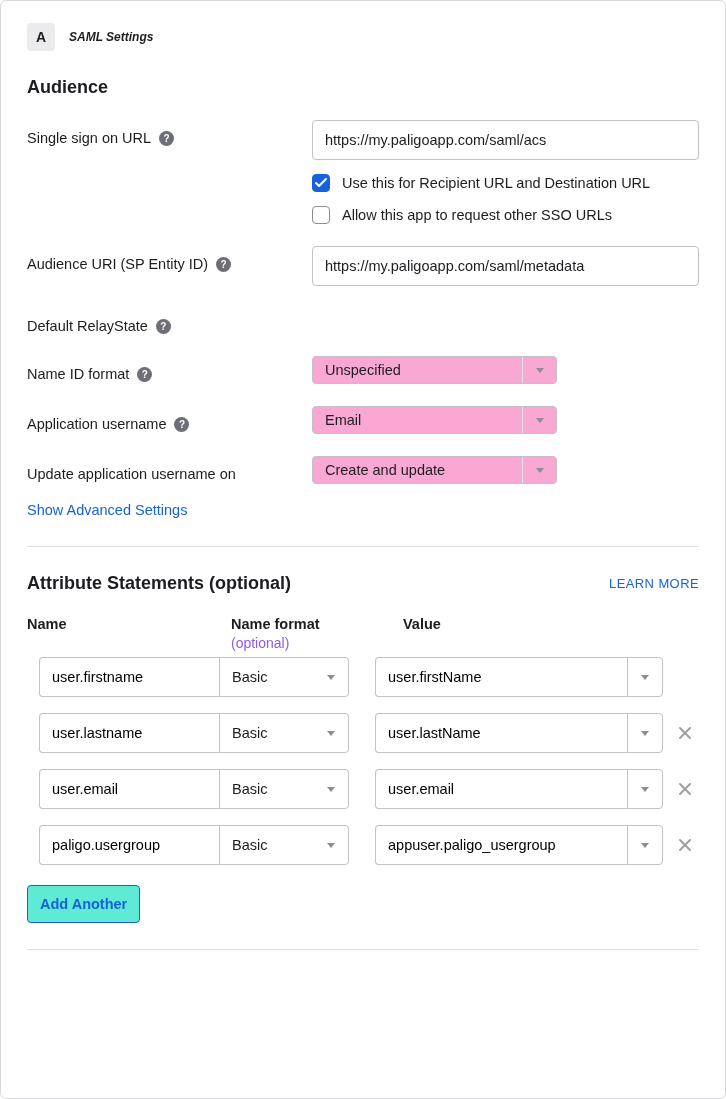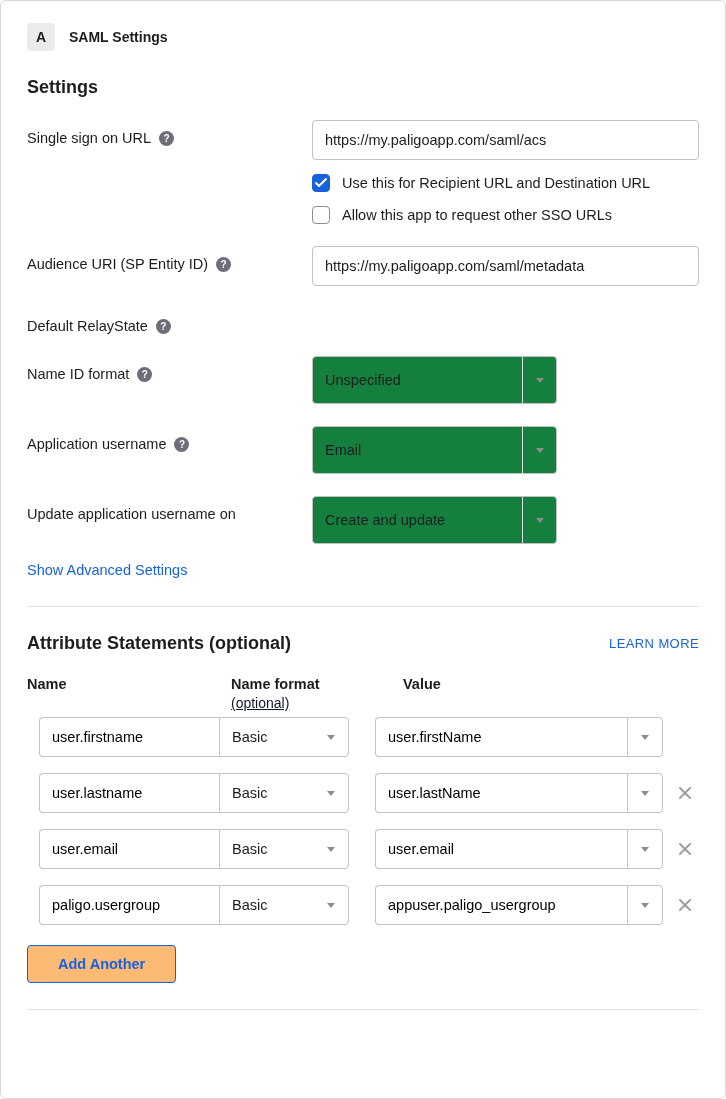--- a/index.html
+++ b/index.html
@@ -31,21 +31,22 @@
     border-radius: 4px;
     display: flex;
     align-items: center;
     justify-content: center;
     font-weight: 700;
     font-size: 14px;
     color: #1d1d21;
   }
   .panel-title {
     font-weight: 700;
-    font-size: 14px;
+    font-size: 12px;
+    font-style: italic;
   }
   h2.section {
     font-size: 18px;
     font-weight: 700;
     margin: 0 0 22px 0;
   }
   .field {
     display: flex;
     align-items: flex-start;
     margin-bottom: 22px;
@@ -109,30 +110,30 @@
   }
   .cbox.checked svg { display: block; }
   .cbox svg { display: none; }
   .hint {
     color: #6e6e78;
     font-size: 14px;
     margin-top: 8px;
   }
   .select {
     position: relative;
-    height: 48px;
+    height: 28px;
     border: 1px solid #c1c1c7;
     border-radius: 4px;
     display: flex;
     align-items: center;
     padding: 0 12px;
     font-size: 14.5px;
     color: #1d1d21;
     cursor: pointer;
-    background: #15803d;
+    background: #f9a8d4;
   }
   .select.narrow { width: 245px; }
   .select-caret {
     position: absolute;
     right: 0;
     top: 0;
     bottom: 0;
     width: 34px;
     display: flex;
     align-items: center;
@@ -178,24 +179,23 @@
     margin-bottom: 6px;
     font-weight: 700;
     font-size: 14.5px;
   }
   .col-name  { width: 180px; }
   .col-fmt   { width: 120px; margin-left: 8px; }
   .gap-spacer{ width: 20px; }
   .col-value { flex: 1; }
   .optional-sub {
     font-weight: 400;
-    color: #0f172a;
+    color: #8b5cf6;
     font-size: 14px;
     margin-top: 3px;
-    text-decoration: underline;
   }
   .attr-row {
     display: flex;
     align-items: center;
     gap: 0;
     margin-bottom: 16px;
     padding-left: 12px;
   }
   .attr-name-input {
     width: 180px;
@@ -250,40 +250,40 @@
     align-items: center;
     justify-content: center;
     color: #9e9ea6;
     cursor: pointer;
     margin-left: 8px;
   }
   .remove-x svg { width: 14px; height: 14px; }
   .add-another-btn {
     border: 1.5px solid #1662dd;
     color: #1662dd;
-    background: #fdba74;
+    background: #5eead4;
     border-radius: 4px;
-    padding: 10px 30px;
+    padding: 10px 12px;
     font-size: 14.5px;
     font-weight: 600;
     cursor: pointer;
     margin-top: 4px;
   }
 </style>
 </head>
 <body>
 
 <div class="panel">
 
   <div class="panel-header">
     <div class="step-badge">A</div>
     <div class="panel-title">SAML Settings</div>
   </div>
 
-  <h2 class="section">Settings</h2>
+  <h2 class="section">Audience</h2>
 
   
   <div class="field">
     <div class="label-col">
       <span>Single sign on URL</span>
       <span class="help-icon">?</span>
     </div>
     <div class="control-col">
       <input class="text-input" type="text" value="https://my.paligoapp.com/saml/acs" style="">
       <div class="checkbox-row">

